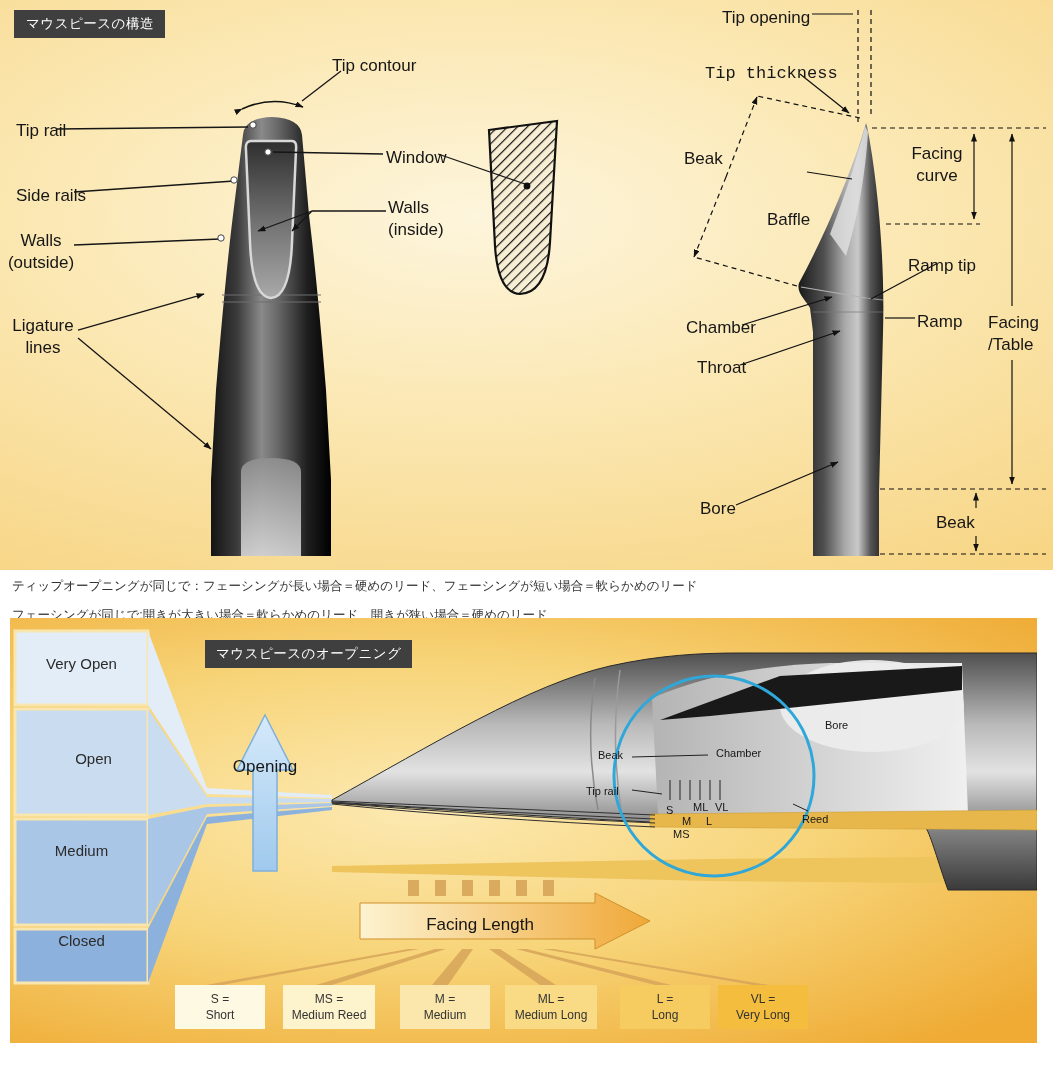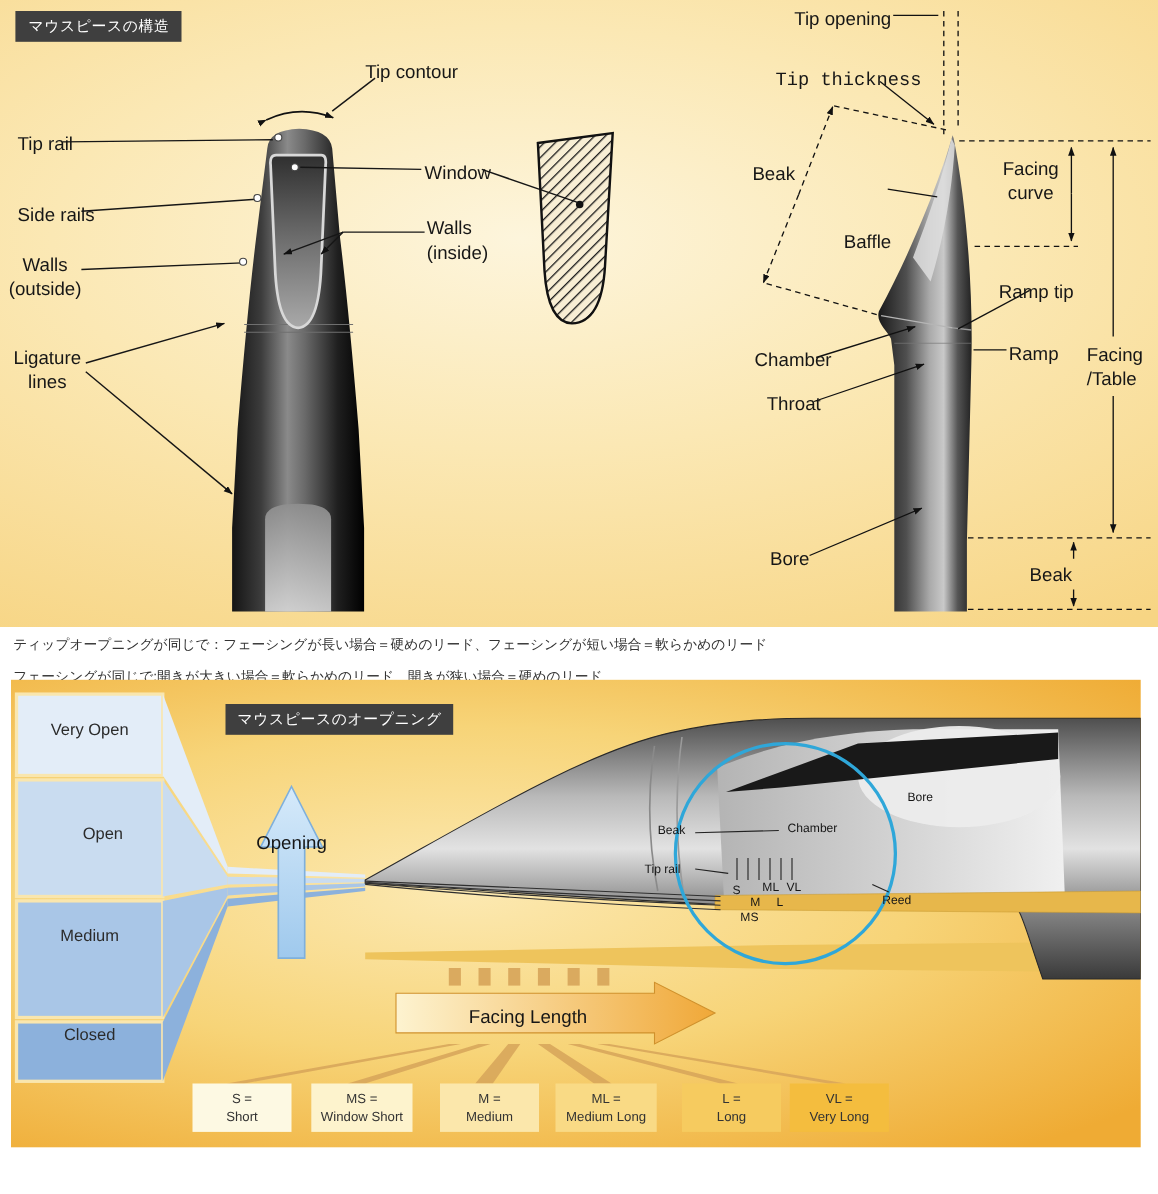--- a/index.html
+++ b/index.html
@@ -302,21 +302,21 @@
     <div class="lbl small" style="left:663px; top:209px;">MS</div>
 
     <div class="lbl" style="left:355px; top:296px; width:230px; text-align:center;">Facing Length</div>
 
     <div class="legend-box leg1">
       <span>S =</span>
       <span>Short</span>
     </div>
     <div class="legend-box leg2">
       <span>MS =</span>
-      <span>Window Short</span>
+      <span>Medium Reed</span>
     </div>
     <div class="legend-box leg3">
       <span>M =</span>
       <span>Medium</span>
     </div>
     <div class="legend-box leg4">
       <span>ML =</span>
       <span>Medium Long</span>
     </div>
     <div class="legend-box leg5">

